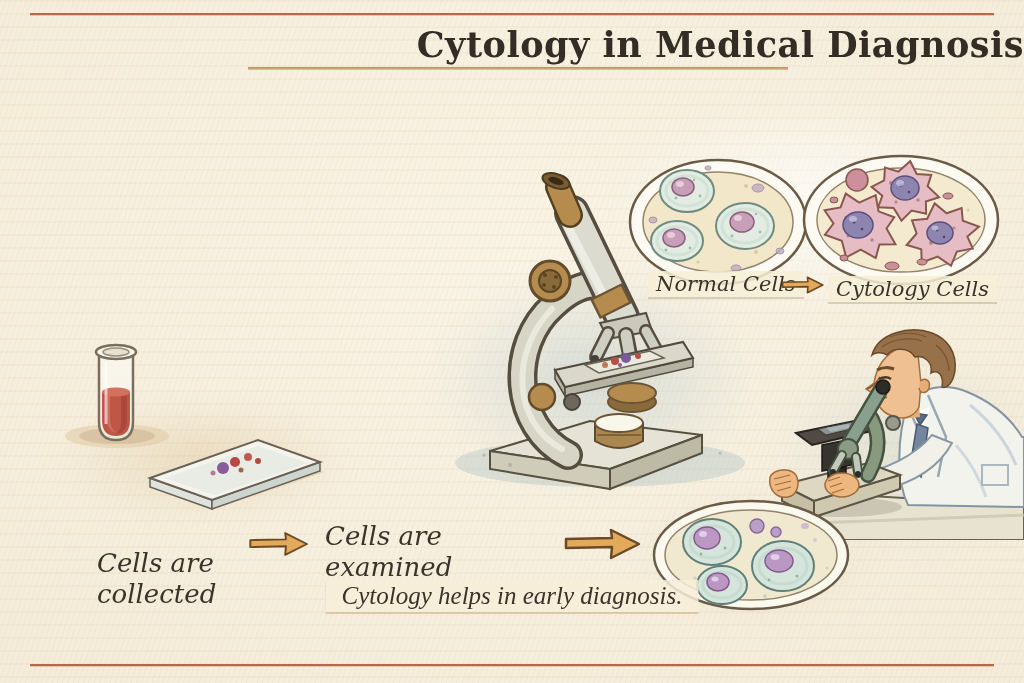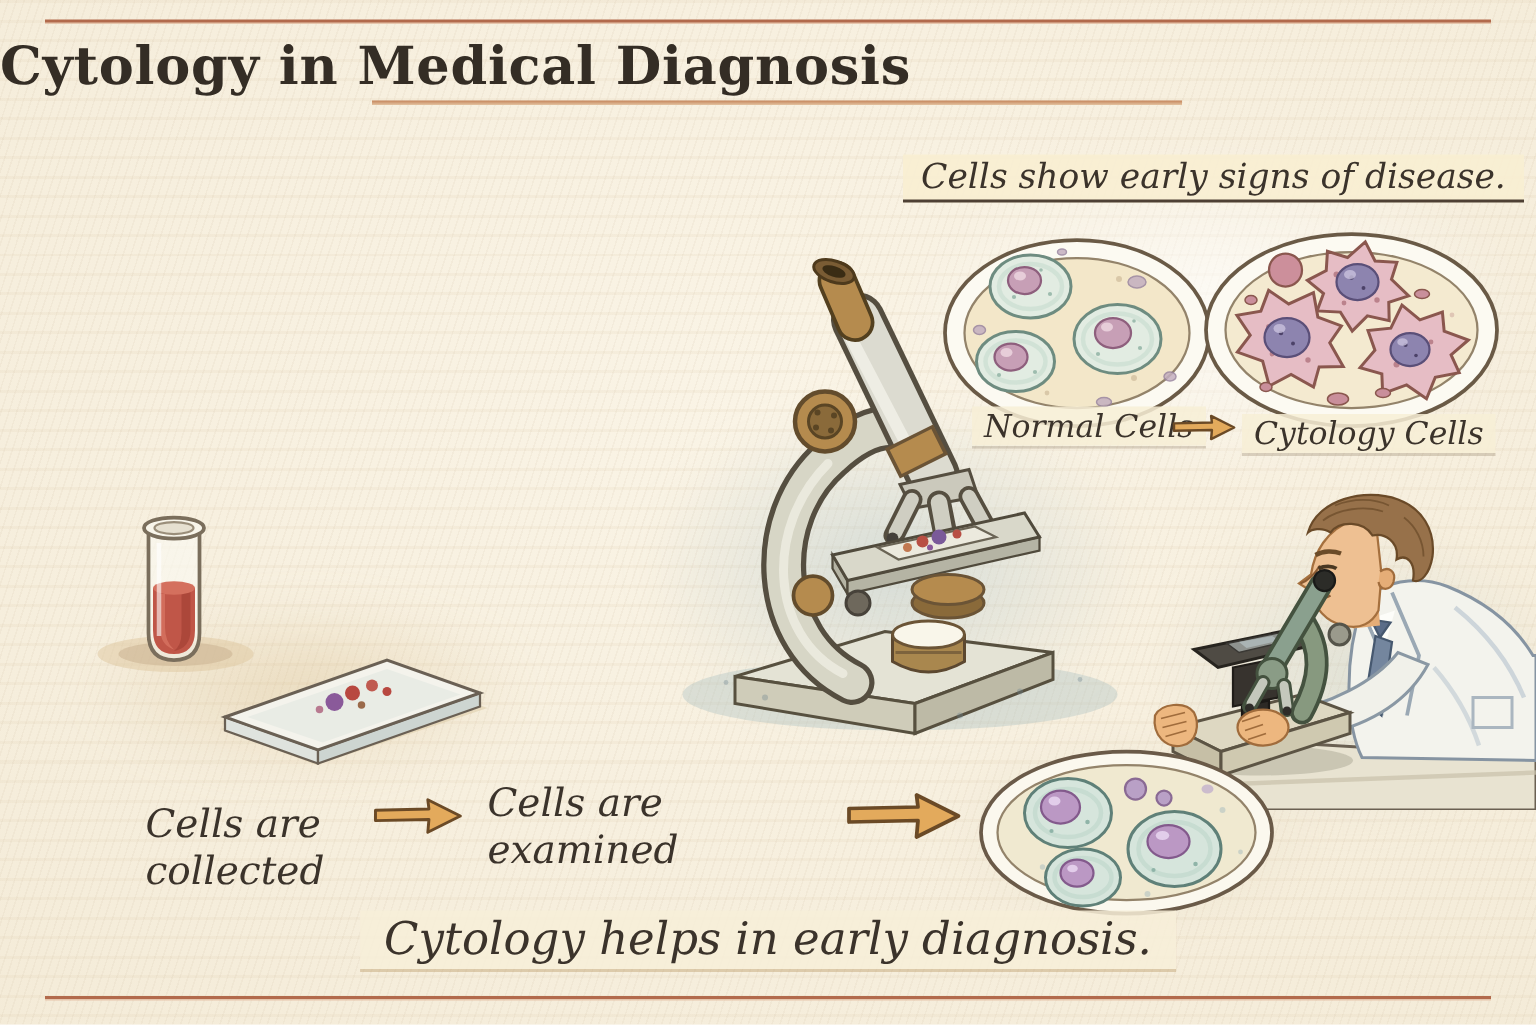--- a/index.html
+++ b/index.html
@@ -11,46 +11,46 @@
       repeating-linear-gradient(180deg, rgba(222,204,174,.16) 0 2px, rgba(255,255,255,0) 2px 13px),
       radial-gradient(1200px 800px at 50% 40%, #faf4e6, #f1e7d1);
     font-family:"DejaVu Serif", serif;
     color:#39312a;
   }
   .rule{position:absolute;left:30px;right:30px;height:2px;background:#b26a4c;box-shadow:0 1px 0 rgba(226,188,160,.8);}
   .rule.top{top:13px;}
   .rule.bottom{top:664px;}
   .patch{position:absolute;filter:blur(14px);border-radius:50%;pointer-events:none;}
   .title{
-    position:absolute;top:24px;left:0;width:100%;text-align:left;
+    position:absolute;top:24px;left:0;width:100%;text-align:right;
     font-size:35px;font-weight:bold;letter-spacing:.5px;color:#342d25;
   }
   .title-underline{position:absolute;top:67px;left:248px;width:540px;height:3px;
     background:linear-gradient(#c4845a,#e4c3a0);}
   .caption{
     position:absolute;font-style:italic;color:#3b332b;white-space:nowrap;
   }
   .disease-caption{
     top:103px;left:602px;font-size:23px;padding:2px 12px;
     background:rgba(248,238,209,.9);border-bottom:2px solid #4e4034;
   }
   .cell-label{
     font-size:21px;padding:1px 8px;background:rgba(247,238,214,.85);
     box-shadow:0 2px 0 rgba(120,100,70,.25);
   }
   .normal-label{top:271px;left:648px;}
   .abnormal-label{top:276px;left:828px;}
   .flow-label{
     position:absolute;font-style:italic;font-size:26px;line-height:1.18;color:#3b332b;
   }
-  .step1{top:535px;left:97px;width:125px;}
+  .step1{top:548px;left:97px;width:125px;}
   .step2{top:521px;left:325px;width:135px;}
   .footer-caption{
-    top:607px;left:50%;transform:translateX(-50%);font-size:30px;padding:2px 16px;
-    background:rgba(247,238,216,.85);box-shadow:0 2px 0 rgba(190,160,110,.45);
+    top:580px;left:50%;transform:translateX(-50%);font-size:25px;padding:2px 16px;
+    background:rgba(247,238,216,.85);box-shadow:0 2px 0 rgba(190,160,110,.45);font-family:Liberation Serif, serif;
   }
   .art{position:absolute;}
   .arrow{position:absolute;}
   svg{display:block;}
 </style>
 </head>
 <body>
 
 <div class="page">
 
@@ -59,21 +59,20 @@
 
   <div class="patch" style="left:430px;top:270px;width:330px;height:220px;background:radial-gradient(closest-side,rgba(178,198,202,.5),rgba(178,198,202,0));"></div>
   <div class="patch" style="left:770px;top:350px;width:270px;height:200px;background:radial-gradient(closest-side,rgba(196,208,204,.45),rgba(196,208,204,0));"></div>
   <div class="patch" style="left:55px;top:400px;width:300px;height:120px;background:radial-gradient(closest-side,rgba(214,188,140,.4),rgba(214,188,140,0));"></div>
   <div class="patch" style="left:600px;top:100px;width:420px;height:215px;background:radial-gradient(closest-side,rgba(255,255,255,.75),rgba(255,255,255,0));"></div>
   <div class="patch" style="left:630px;top:490px;width:250px;height:130px;background:radial-gradient(closest-side,rgba(222,212,186,.5),rgba(222,212,186,0));"></div>
 
   <div class="title">Cytology in Medical Diagnosis</div>
   <div class="title-underline"></div>
 
-  <div class="caption disease-caption">Cells show early signs of disease.</div>
 
   <div class="art" style="left:596px;top:138px;width:420px;height:154px;">
     <svg width="420" height="154" viewBox="0 0 420 154">
       <defs>
         <path id="jag" vector-effect="non-scaling-stroke" d="M1.05,0.05 L0.67,0.27 L0.73,0.70 L0.28,0.66 L0.02,1.07 L-0.27,0.66 L-0.74,0.71 L-0.66,0.28 L-1.02,0.02 L-0.67,-0.27 L-0.70,-0.73 L-0.28,-0.65 L0.03,-1.08 L0.28,-0.66 L0.72,-0.70 L0.66,-0.28 Z"></path>
       </defs>
 
       <g>
         <ellipse cx="122" cy="84" rx="88" ry="62" fill="#fcfaf2" stroke="#6a5a46" stroke-width="2.5"></ellipse>
         <ellipse cx="122" cy="84" rx="75" ry="50" fill="#f3e7c9" stroke="#93836a" stroke-width="1.5"></ellipse>

